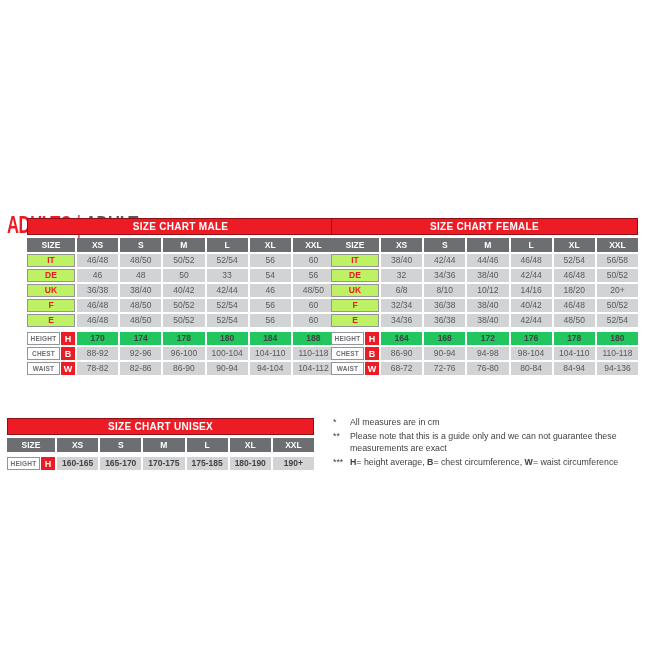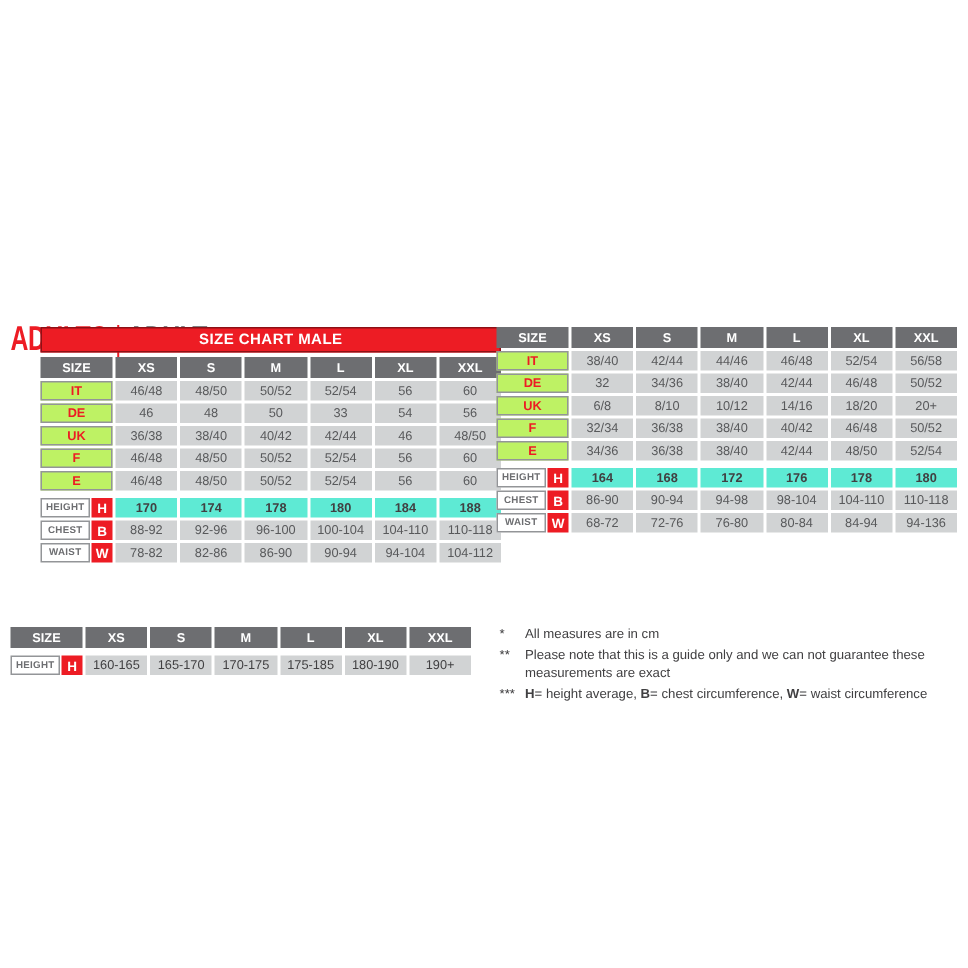--- a/index.html
+++ b/index.html
@@ -32,22 +32,22 @@
 
   .tgrid { display:grid; grid-template-columns:48px repeat(6,1fr); column-gap:2px; row-gap:2px;border-radius:21px; }
   .mgrid { margin-top:5px; }
 
   .hcell { background:var(--header-gray); color:#fff; font-size:8.5px; font-weight:bold;
     height:14px; line-height:14px; text-align:center; }
   .lcell { background:#bef264; border:1px solid var(--label-border); color:var(--accent-red);
     font-weight:bold; font-size:8.5px; height:13px; line-height:11px; text-align:center; }
   .dcell { background:var(--cell-gray); color:var(--text-gray); font-size:8.5px;
     height:13px; line-height:13px; text-align:center; }
-  .dcell.plain { background:#5eead4; font-weight:bold; color:var(--dark-text); }
-  .dcell.boldshade { font-weight:normal; color:var(--dark-text); }
+  .dcell.plain { background:#22c55e; font-weight:bold; color:var(--dark-text); }
+  .dcell.boldshade { font-weight:bold; color:var(--dark-text); }
 
   .mwrap { display:flex; gap:1px; height:13px; }
   .mtext { flex:1; background:#fff; border:1px solid var(--label-border); color:var(--header-gray);
     font-size:6.5px; font-weight:bold; letter-spacing:.2px;
     display:flex; align-items:center; justify-content:center; }
   .mletter { width:14px; background:var(--accent-red); color:#fff; font-size:9px; font-weight:bold;
     display:flex; align-items:center; justify-content:center; }
 
   
   .notes { position:absolute; left:333px; top:417px; width:303px;
@@ -141,20 +141,21 @@
         </div>
         <div class="dcell">78-82</div>
         <div class="dcell">82-86</div>
         <div class="dcell">86-90</div>
         <div class="dcell">90-94</div>
         <div class="dcell">94-104</div>
         <div class="dcell">104-112</div>
       </div>
     </section>
   <section class="chart chart-female">
+      <div class="bar">SIZE CHART FEMALE</div>
       <div class="tgrid">
         <div class="hcell">SIZE</div>
         <div class="hcell">XS</div>
         <div class="hcell">S</div>
         <div class="hcell">M</div>
         <div class="hcell">L</div>
         <div class="hcell">XL</div>
         <div class="hcell">XXL</div>
         <div class="lcell">IT</div>
         <div class="dcell">38/40</div>
@@ -219,20 +220,21 @@
         </div>
         <div class="dcell">68-72</div>
         <div class="dcell">72-76</div>
         <div class="dcell">76-80</div>
         <div class="dcell">80-84</div>
         <div class="dcell">84-94</div>
         <div class="dcell">94-136</div>
       </div>
     </section>
   <section class="chart chart-unisex">
+      <div class="bar">SIZE CHART UNISEX</div>
       <div class="tgrid">
         <div class="hcell">SIZE</div>
         <div class="hcell">XS</div>
         <div class="hcell">S</div>
         <div class="hcell">M</div>
         <div class="hcell">L</div>
         <div class="hcell">XL</div>
         <div class="hcell">XXL</div>
       </div>
       <div class="tgrid mgrid">

